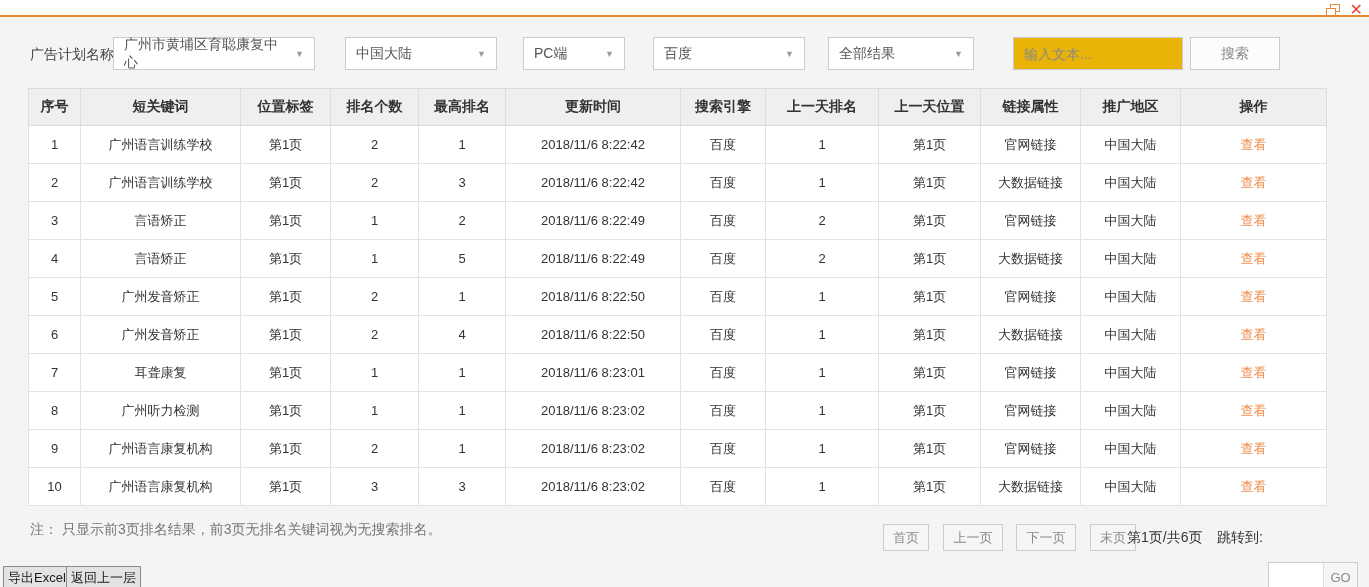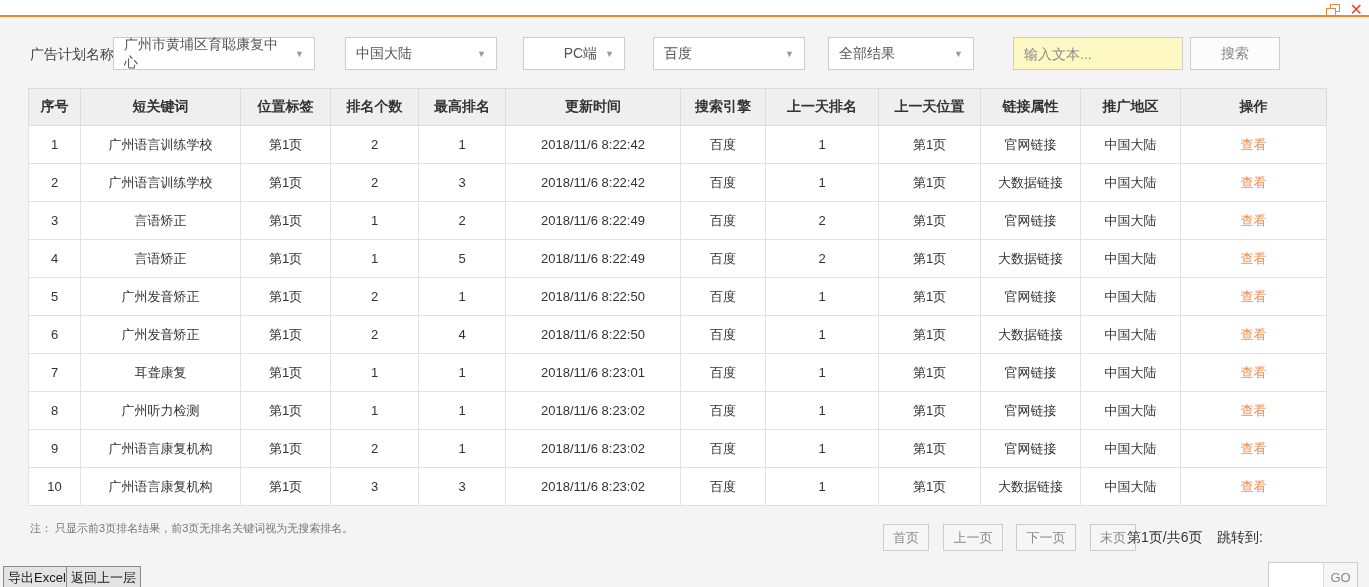--- a/index.html
+++ b/index.html
@@ -18,42 +18,42 @@
                 font-family:"DejaVu Sans",sans-serif; }
 
   
   .filter-label { position:absolute; left:30px; top:46px; font-size:14px; color:#444; }
   .sel { position:absolute; top:37px; height:33px; background:#fff; border:1px solid #ccc;
          display:flex; align-items:center; justify-content:space-between;
          padding:0 10px; font-size:14px; color:#555; cursor:pointer; }
   .sel .chev { color:#9a9a9a; font-size:9px; margin-left:8px; }
   #sel-plan     { left:113px; width:202px; }
   #sel-region   { left:345px; width:152px; }
-  #sel-platform { left:523px; width:102px;justify-content:flex-end; }
+  #sel-platform { left:523px; width:102px; }
   #sel-engine   { left:653px; width:152px; }
   #sel-result   { left:828px; width:146px; }
   .txt-input { position:absolute; left:1013px; top:37px; width:170px; height:33px;
-               border:1px solid #ccc; background:#fef9c3; font-size:14px; color:#555;
+               border:1px solid #ccc; background:#eab308; font-size:14px; color:#555;
                padding:0 10px; outline:none; font-family:inherit; }
   .txt-input::placeholder { color:#8a8a8a; }
   .search-btn { position:absolute; left:1190px; top:37px; width:90px; height:33px;
                 background:#fcfcfc; border:1px solid #ccc; font-size:14px; color:#888;
                 cursor:pointer; font-family:inherit; }
 
   
   table.rank { position:absolute; left:28px; top:88px; width:1298px;
                border-collapse:collapse; table-layout:fixed; background:#fff; }
   table.rank th { height:37px; background:#efefef; border:1px solid #dcdcdc;
                   font-size:14px; font-weight:bold; color:#333; text-align:center;margin-top:32px; }
   table.rank td { height:38px; border:1px solid #e2e2e2; font-size:13px; color:#333;
                   text-align:center; overflow:hidden; white-space:nowrap; }
   .view-link { color:#ef8f51; text-decoration:none; font-size:13px; cursor:pointer; }
 
   
-  .note { position:absolute; left:30px; top:521px; font-size:11px; color:#767676; }
+  .note { position:absolute; left:30px; top:521px; font-size:14px; color:#767676; }
   .pg-btn { position:absolute; top:524px; height:27px; background:#f6f6f6; border:1px solid #ccc;
             font-size:13px; color:#8a8a8a; cursor:pointer; font-family:inherit;margin-left:21px; }
   #pg-first { left:862px; width:46px; }
   #pg-prev  { left:922px; width:60px; }
   #pg-next  { left:995px; width:60px; }
   #pg-last  { left:1069px; width:46px; }
   .page-info  { position:absolute; left:1127px; top:529px; font-size:14px; color:#333; }
   .jump-label { position:absolute; left:1217px; top:529px; font-size:14px; color:#333; }
   .jump-wrap { position:absolute; left:1268px; top:522px; width:90px; height:30px;
                border:1px solid #ccc; display:flex; background:#fff;margin-top:40px; }

